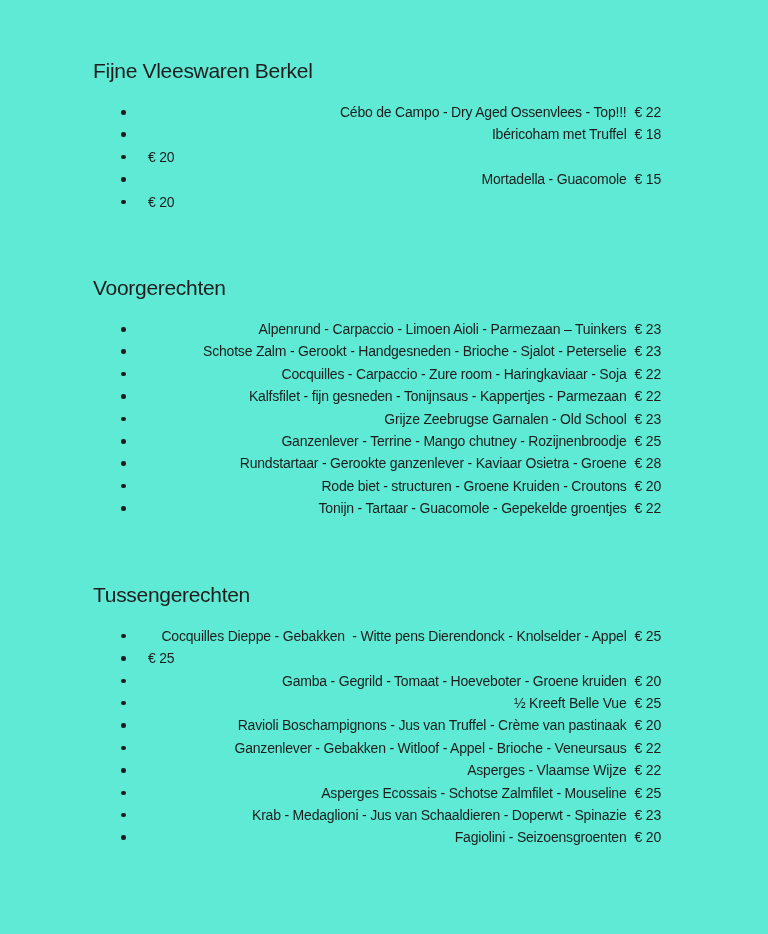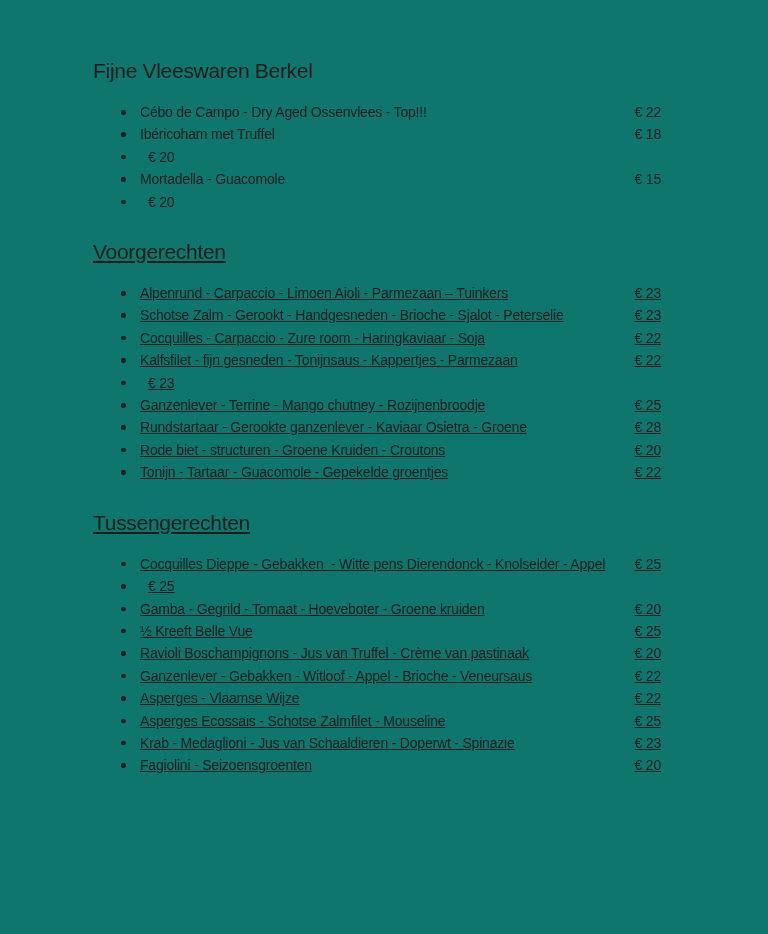--- a/index.html
+++ b/index.html
@@ -4,46 +4,47 @@
 <style>
   html, body {
     margin: 0;
     padding: 0;
     background: #ffffff;
   }
   .page {
     position: relative;
     width: 768px;
     height: 934px;
-    background: #0f766e;
+    background: #5eead4;
     box-sizing: border-box;
     padding: 58px 107px 0 93px;
     font-family: "Liberation Sans", sans-serif;
     color: #1d1d1d;
     overflow: hidden;
   }
   .menu-section { margin: 0; }
-  .menu-section + .menu-section { margin-top: 26px; text-decoration: underline; }
+  .menu-section + .menu-section { margin-top: 62px; }
   .section-title {
     font-size: 21px;
     line-height: 26px;
     font-weight: 400;
     letter-spacing: -0.3px;
     margin: 0 0 17px 0;
     color: #1d1d1d;
   }
   .item-list { margin: 0; padding: 0; }
   .item-row {
     position: relative;
     display: flex;
     align-items: baseline;
     padding-left: 47px;
     font-size: 14px;
     line-height: 22.4px;
     letter-spacing: -0.2px;
+    text-align: right;
   }
   .bullet {
     position: absolute;
     left: 28px;
     top: 9px;
     width: 4.5px;
     height: 4.5px;
     border-radius: 50%;
     background: #1d1d1d;
   }
@@ -111,20 +112,21 @@
         <span class="item-text">Cocquilles - Carpaccio - Zure room - Haringkaviaar - Soja</span>
         <span class="item-price">€ 22</span>
       </div>
       <div class="item-row">
         <span class="bullet"></span>
         <span class="item-text">Kalfsfilet - fijn gesneden - Tonijnsaus - Kappertjes - Parmezaan</span>
         <span class="item-price">€ 22</span>
       </div>
       <div class="item-row">
         <span class="bullet"></span>
+        <span class="item-text">Grijze Zeebrugse Garnalen - Old School</span>
         <span class="item-price">€ 23</span>
       </div>
       <div class="item-row">
         <span class="bullet"></span>
         <span class="item-text">Ganzenlever - Terrine - Mango chutney - Rozijnenbroodje</span>
         <span class="item-price">€ 25</span>
       </div>
       <div class="item-row">
         <span class="bullet"></span>
         <span class="item-text">Rundstartaar - Gerookte ganzenlever - Kaviaar Osietra - Groene</span>

